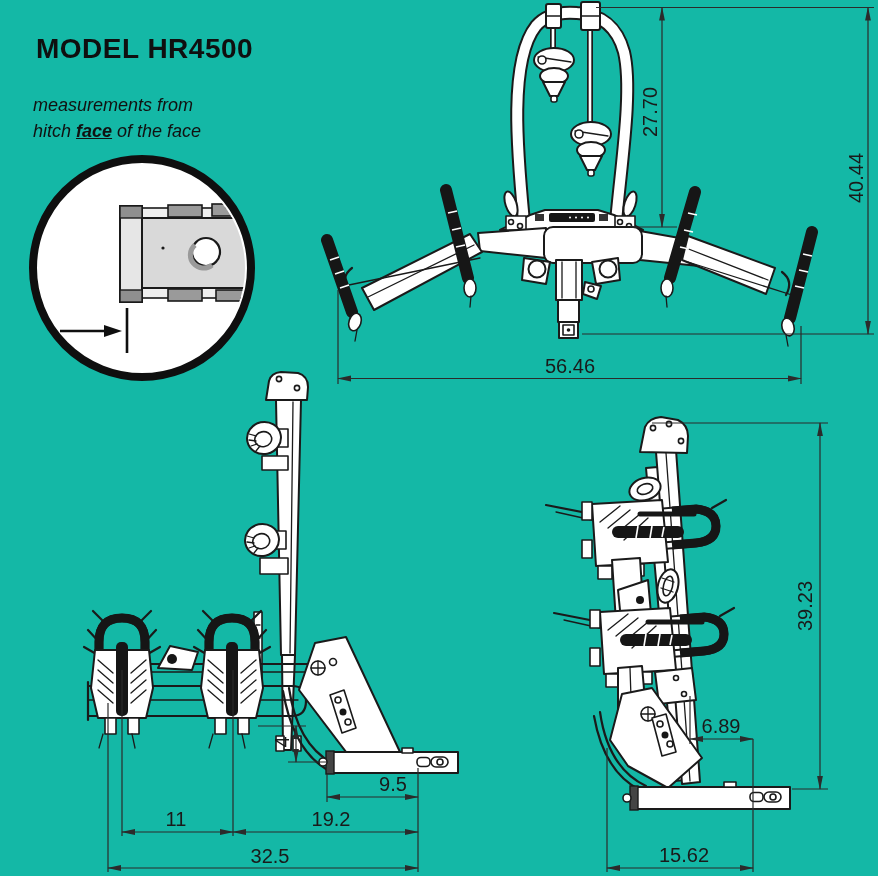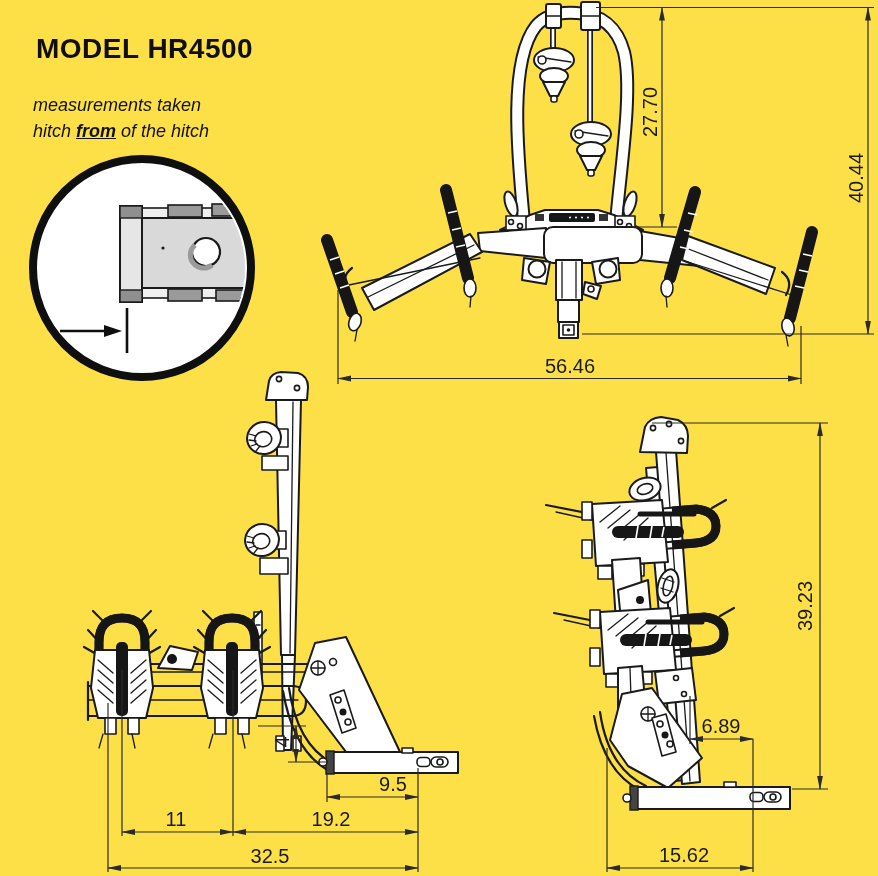--- a/index.html
+++ b/index.html
@@ -1,16 +1,16 @@
 <!DOCTYPE html>
 <html><head>
 <meta charset="utf-8">
 <style>
   html,body{margin:0;padding:0;background:#fff;}
-  #page{position:relative;width:878px;height:876px;background:#fde047;overflow:hidden;
+  #page{position:relative;width:878px;height:876px;background:#14b8a6;overflow:hidden;
         font-family:"Liberation Sans",sans-serif;}
   .title{position:absolute;left:36px;top:33px;font-size:28px;font-weight:700;
          letter-spacing:.5px;color:#0f0f0f;white-space:nowrap;}
   .note{position:absolute;left:33px;top:92px;font-size:18px;font-style:italic;
         color:#111;line-height:26px;white-space:nowrap;}
   .note b{font-weight:700;text-decoration:underline;}
   svg{position:absolute;left:0;top:0;}
   .st0{fill:none;stroke:#1a1a1a;stroke-width:2.2;stroke-linecap:round;stroke-linejoin:round;}
   .st1{fill:none;stroke:#1a1a1a;stroke-width:1.3;stroke-linecap:round;}
   .fw{fill:#fff;stroke:#1a1a1a;stroke-width:2;stroke-linejoin:round;}
@@ -26,22 +26,22 @@
   .dim{fill:none;stroke:#2b2b2b;stroke-width:1.2;}
   .dimt{font-family:"Liberation Sans",sans-serif;font-size:20px;fill:#1a1a1a;text-anchor:middle;}
 </style>
 </head>
 <body>
 
 <div id="page">
 
   <div class="title">MODEL HR4500</div>
   <div class="note">
-    <span>measurements taken</span><br>
-    <span>hitch </span><b>from</b><span> of the hitch</span>
+    <span>measurements from</span><br>
+    <span>hitch </span><b>face</b><span> of the face</span>
   </div>
 
   <svg width="878" height="876" viewBox="0 0 878 876">
     <defs>
       <marker id="arr" viewBox="0 0 12 6" refX="11.2" refY="3" markerWidth="14" markerHeight="7" markerUnits="userSpaceOnUse" orient="auto-start-reverse">
         <path d="M0,0.5 L12,3 L0,5.5 Z" fill="#2b2b2b"></path>
       </marker>
       <clipPath id="detailClip">
           <circle cx="142" cy="268" r="103"></circle>
         </clipPath>

